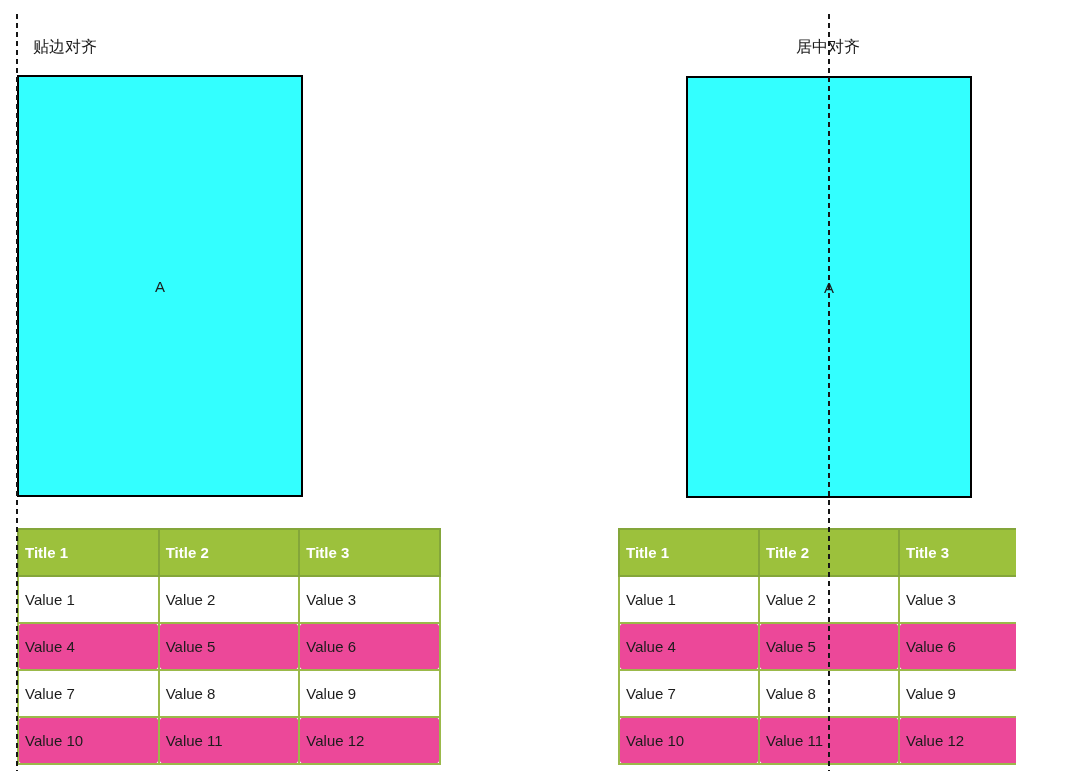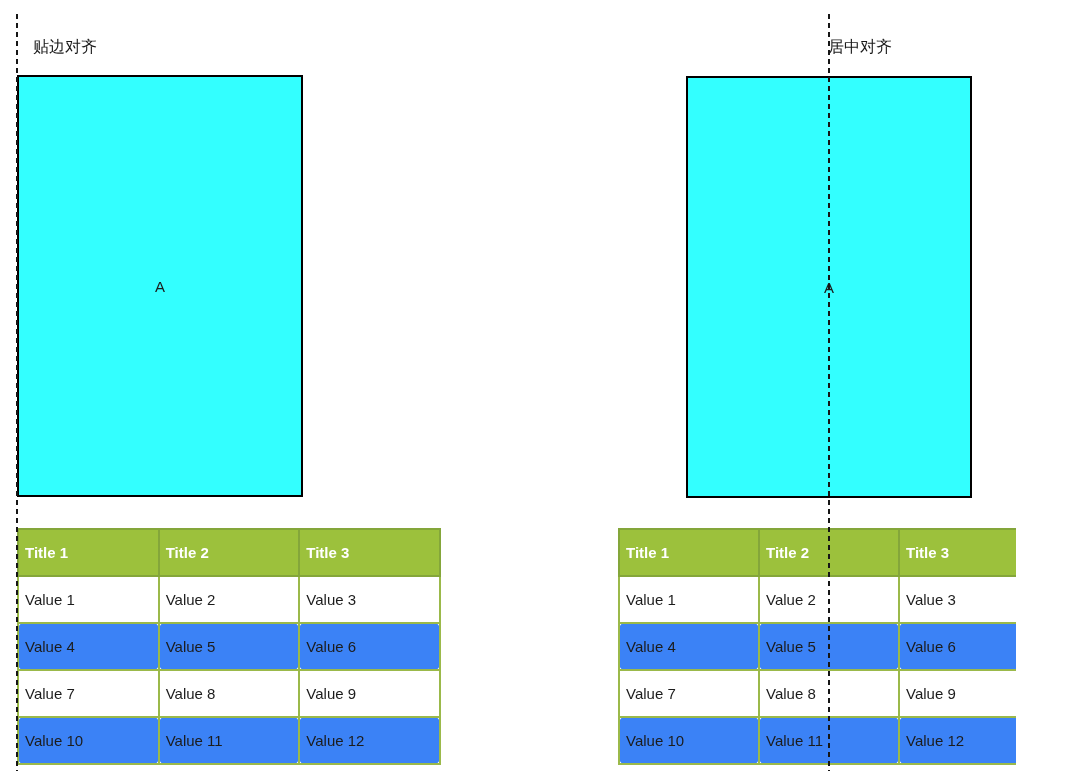--- a/index.html
+++ b/index.html
@@ -34,21 +34,21 @@
   
   .section-label {
     position: absolute;
     top: 37px;
     font-size: 16px;
     color: #1a1a1a;
     white-space: nowrap;
     z-index: 5;
   }
   .section-label.left  { left: 33px; }
-  .section-label.right { left: 828px; }
+  .section-label.right { left: 796px; }
 
   
   .shape {
     position: absolute;
     box-sizing: border-box;
     width: 286px;
     height: 422px;
     background: #33ffff;
     border: 2px solid #000000;
     display: flex;
@@ -85,21 +85,21 @@
     overflow: hidden;
     white-space: nowrap;
   }
   table.report th {
     background: #9cc13c;
     color: #ffffff;
     font-weight: bold;
     border-color: #84a63a;
   }
   table.report td { color: #1c1c1c; background: #ffffff; border-radius: 6px; }
-  table.report tr.alt td { background: #3b82f6; }
+  table.report tr.alt td { background: #ec4899; }
 </style>
 </head>
 <body>
 
 <div class="canvas">
 
   <div class="guide left"></div>
   <div class="section-label left">贴边对齐</div>
 
   <div class="shape left">

